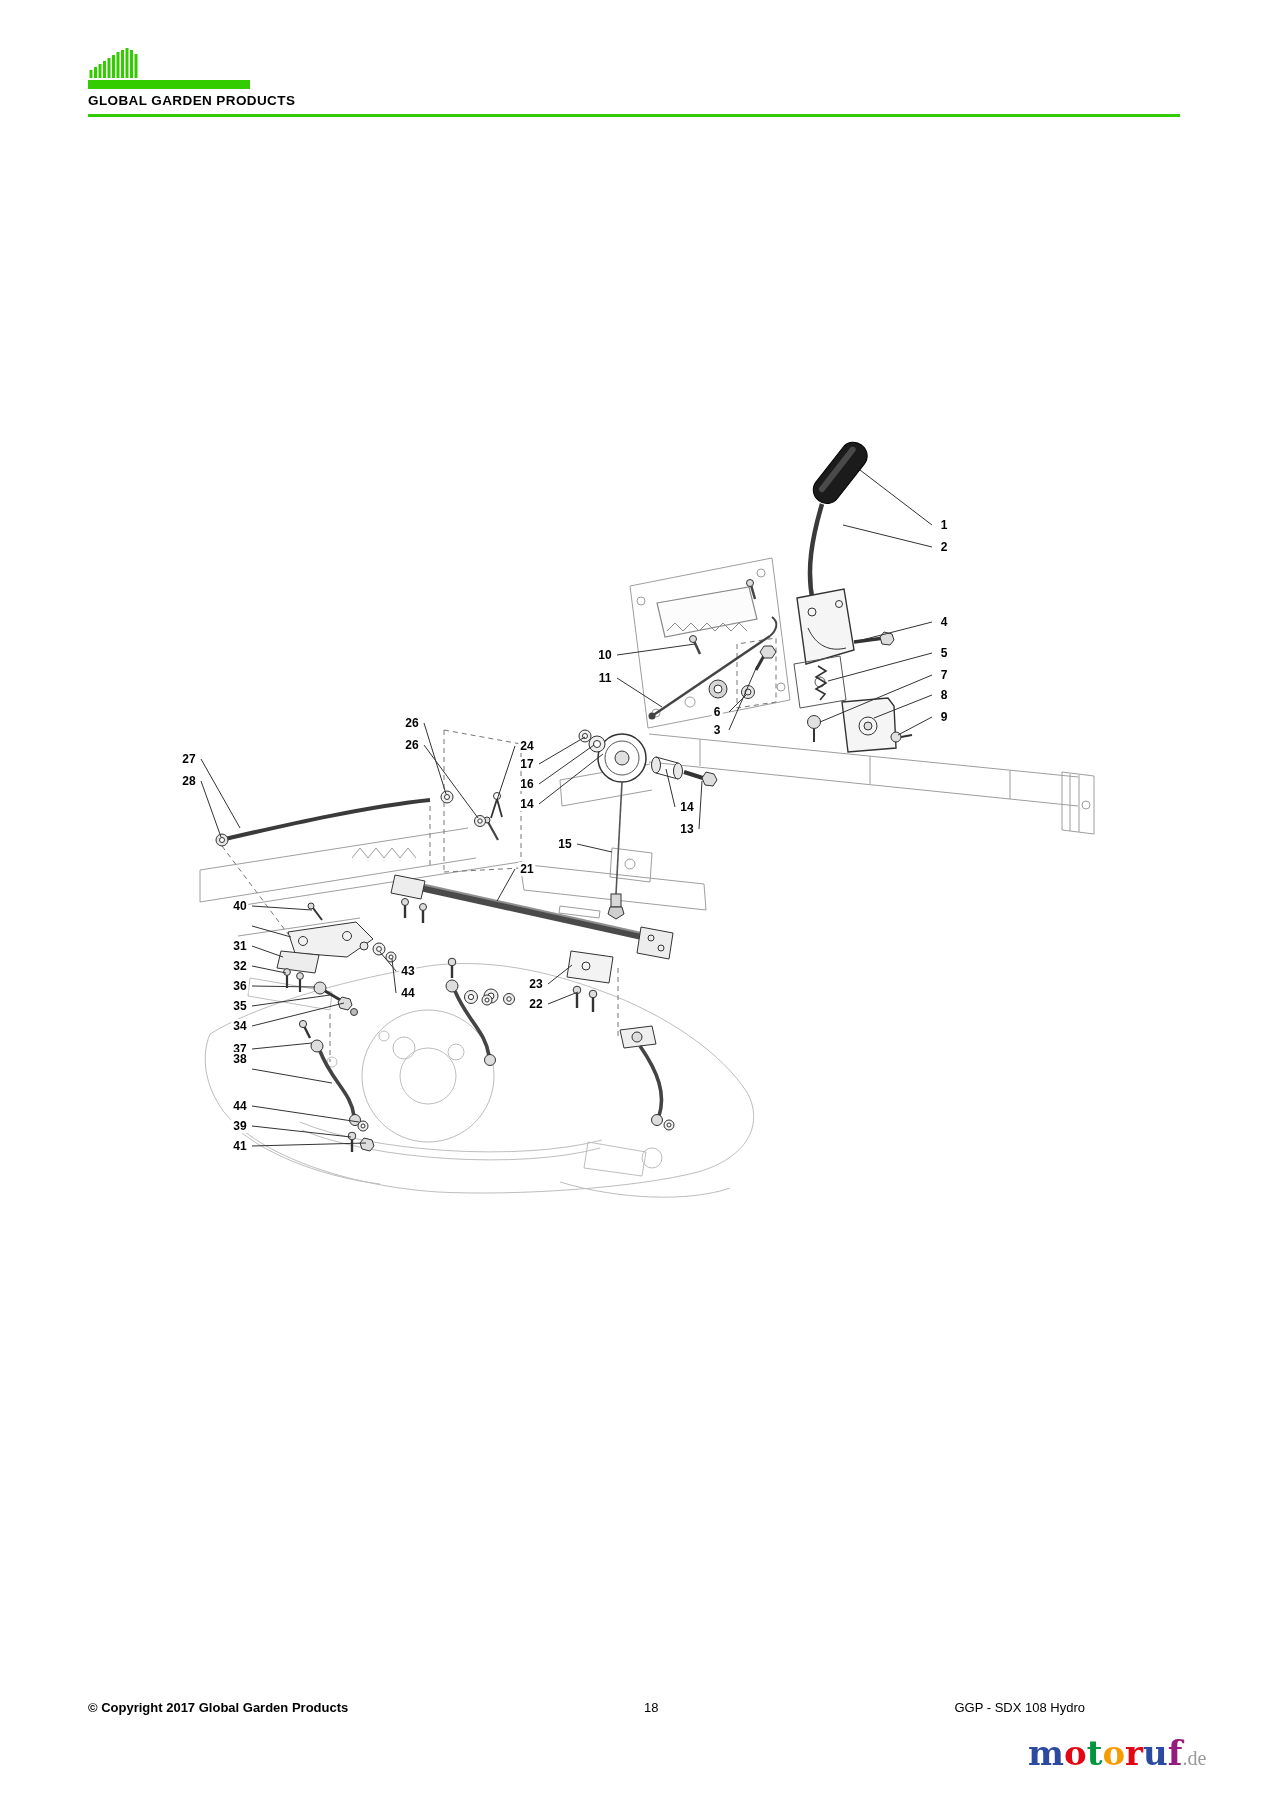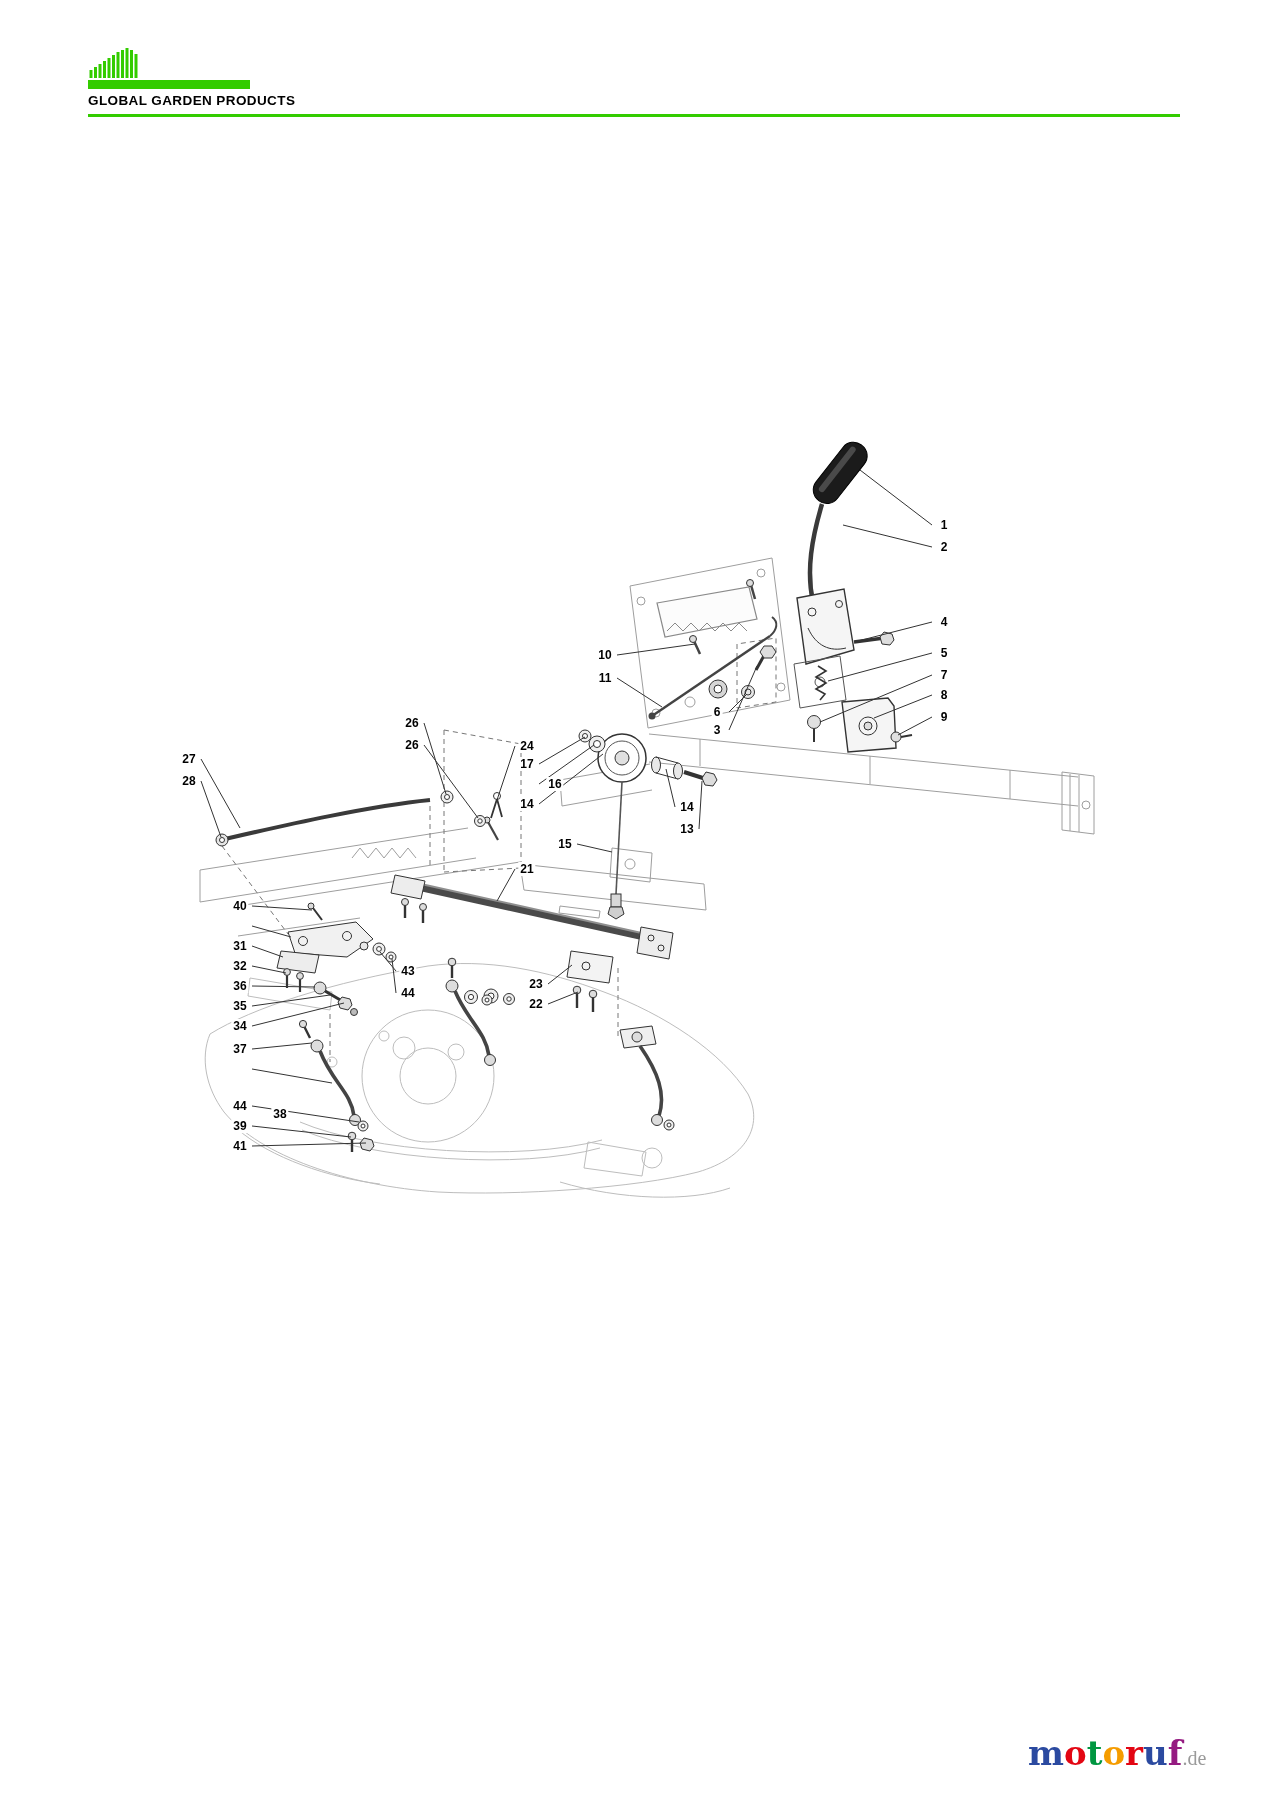--- a/index.html
+++ b/index.html
@@ -321,45 +321,50 @@
         <span class="callout" style="left: 944px; top: 695px;">8</span>
         <span class="callout" style="left: 944px; top: 717px;">9</span>
         <span class="callout" style="left: 605px; top: 655px;">10</span>
         <span class="callout" style="left: 605px; top: 678px;">11</span>
         <span class="callout" style="left: 717px; top: 712px;">6</span>
         <span class="callout" style="left: 717px; top: 730px;">3</span>
         <span class="callout" style="left: 412px; top: 723px;">26</span>
         <span class="callout" style="left: 412px; top: 745px;">26</span>
         <span class="callout" style="left: 527px; top: 746px;">24</span>
         <span class="callout" style="left: 527px; top: 764px;">17</span>
-        <span class="callout" style="left: 527px; top: 784px; margin-left: 28px;">16</span>
+        <span class="callout" style="left: 527px; top: 784px;">16</span>
         <span class="callout" style="left: 527px; top: 804px;">14</span>
         <span class="callout" style="left: 189px; top: 759px;">27</span>
         <span class="callout" style="left: 189px; top: 781px;">28</span>
         <span class="callout" style="left: 687px; top: 807px;">14</span>
         <span class="callout" style="left: 687px; top: 829px;">13</span>
         <span class="callout" style="left: 565px; top: 844px;">15</span>
         <span class="callout" style="left: 527px; top: 869px;">21</span>
         <span class="callout" style="left: 240px; top: 906px;">40</span>
         <span class="callout" style="left: 240px; top: 926px; margin-top: 23px;">29</span>
         <span class="callout" style="left: 240px; top: 946px;">31</span>
         <span class="callout" style="left: 240px; top: 966px;">32</span>
         <span class="callout" style="left: 240px; top: 986px;">36</span>
         <span class="callout" style="left: 240px; top: 1006px;">35</span>
         <span class="callout" style="left: 240px; top: 1026px;">34</span>
         <span class="callout" style="left: 240px; top: 1049px; text-align: right;">37</span>
-        <span class="callout" style="left: 240px; top: 1114px; margin-left: 40px;">38</span>
+        <span class="callout" style="left: 240px; top: 1059px;">38</span>
         <span class="callout" style="left: 240px; top: 1106px;">44</span>
         <span class="callout" style="left: 240px; top: 1126px;">39</span>
         <span class="callout" style="left: 240px; top: 1146px;">41</span>
         <span class="callout" style="left: 408px; top: 971px;">43</span>
         <span class="callout" style="left: 408px; top: 993px;">44</span>
         <span class="callout" style="left: 536px; top: 984px;">23</span>
         <span class="callout" style="left: 536px; top: 1004px;">22</span>
       </div>
   </main>
 
+  <footer>
+    <span class="copyright">© Copyright 2017 Global Garden Products</span>
+    <span class="pageno">18</span>
+    <span class="model">GGP - SDX 108 Hydro</span>
+  </footer>
 
   <div class="watermark">
     <span id="motoruf-letters"><span style="color: rgb(43, 74, 160);">m</span><span style="color: rgb(227, 6, 19);">o</span><span style="color: rgb(0, 150, 64);">t</span><span style="color: rgb(245, 156, 0);">o</span><span style="color: rgb(227, 6, 19);">r</span><span style="color: rgb(43, 74, 160);">u</span><span style="color: rgb(149, 27, 129);">f</span></span><span class="suffix" style="color: rgb(154, 154, 154);">.de</span>
   </div>
 
 </div>
 
 </body></html>

